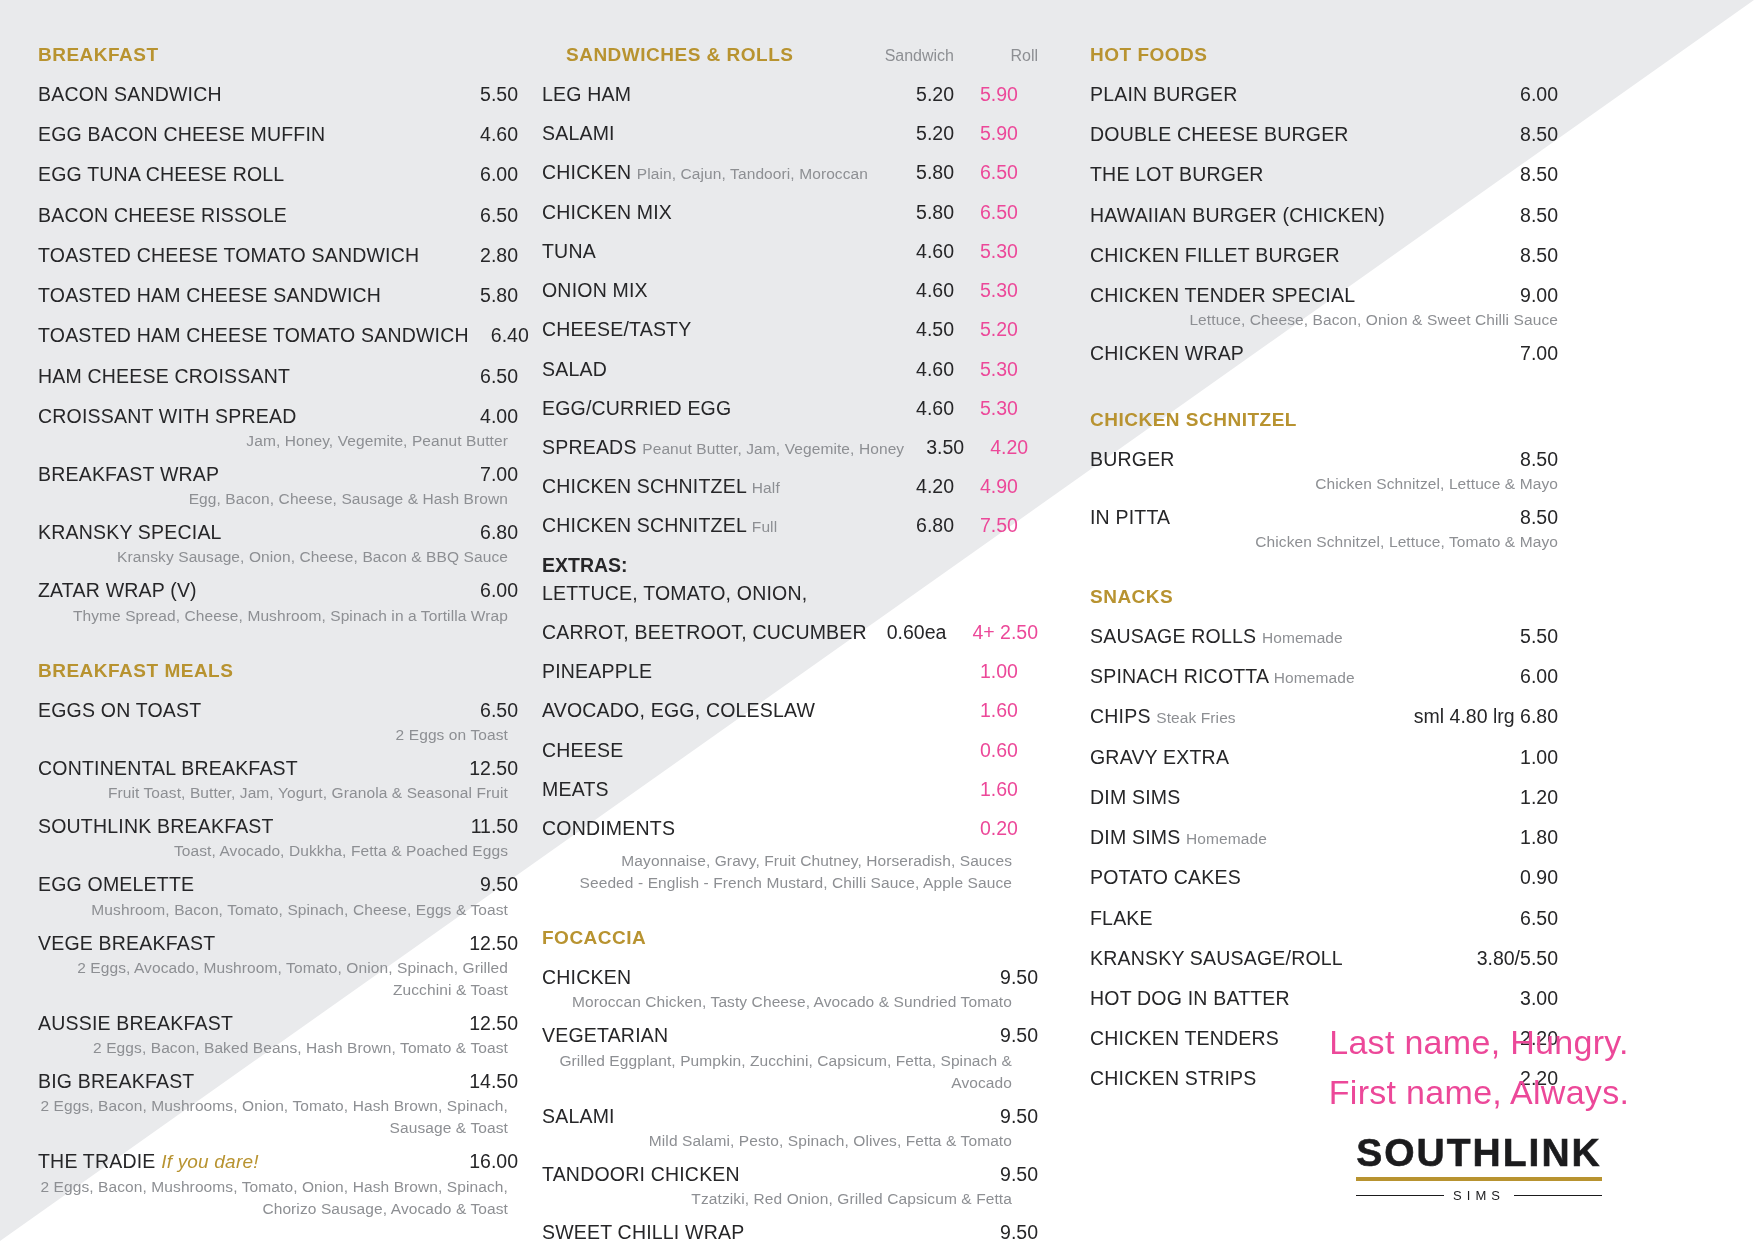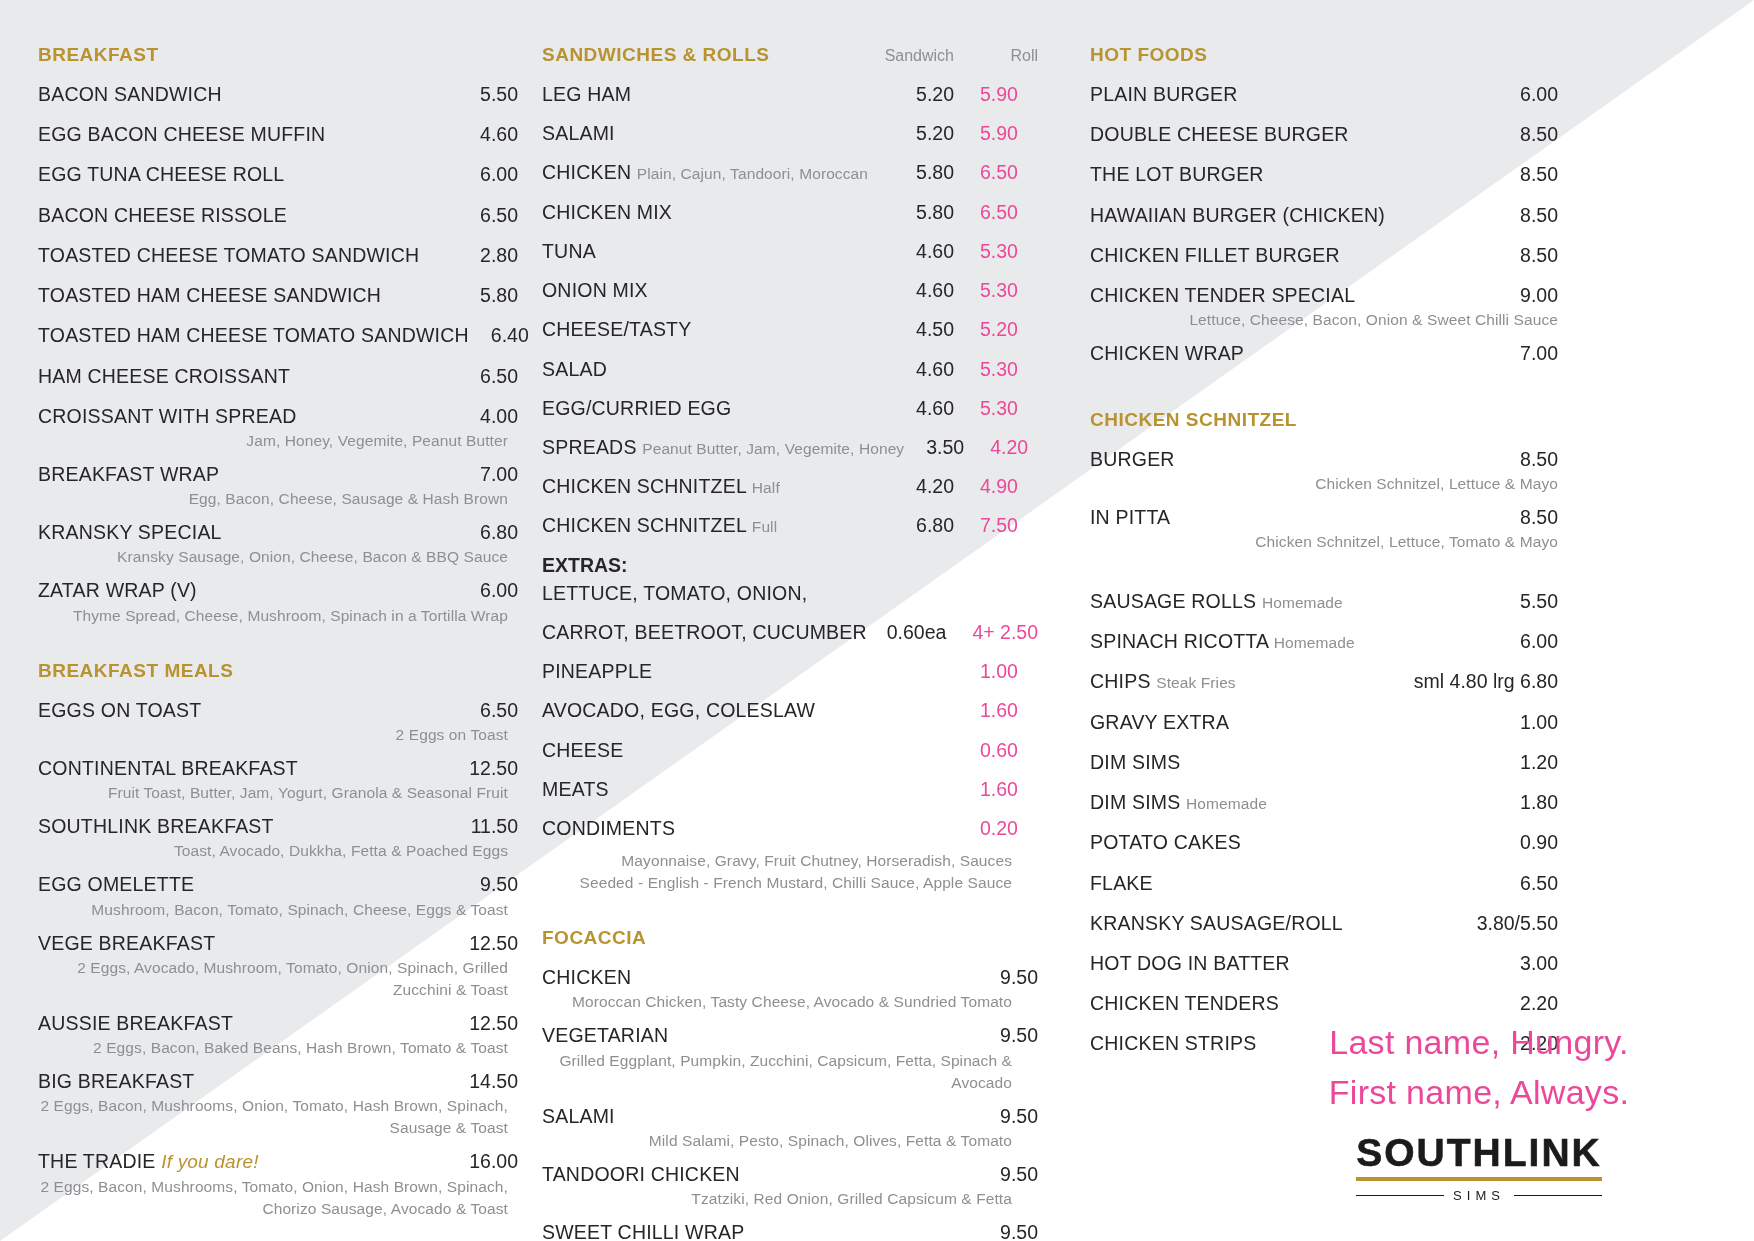--- a/index.html
+++ b/index.html
@@ -95,21 +95,21 @@
     text-align: right;
   }
   .spacer-md { height: 26px; }
 
   
   .colhead {
     display: flex;
     align-items: baseline;
     margin-bottom: 13px;
   }
-  .colhead .t { flex: 1 1 auto; color: #b89330; font-size: 19px; font-weight: 600; letter-spacing: .5px;}
+  .colhead .t { flex: 1 1 auto; color: #b89330; font-size: 19px; font-weight: 600; letter-spacing: .5px; margin-left: 24px;}
   .colhead .h1, .colhead .h2 {
     font-size: 16px; color: #8d8f93; text-align: right; white-space: nowrap;
   }
   .colhead .h1 { min-width: 60px; }
   .colhead .h2 { min-width: 58px; margin-left: 26px; }
 
   .extras-title {
     font-size: 19.5px; color: #262628; font-weight: 700; margin: 2px 0 1px 0;
   }
 
@@ -515,20 +515,21 @@
               <div class="nm">IN PITTA</div>
               <div class="pr">8.50</div>
             </div>
             <div class="desc">Chicken Schnitzel, Lettuce, Tomato &amp; Mayo</div>
           </div>
       </div>
 
       <div class="spacer-md"></div>
 
       <div class="section">
+        <div class="section-head">SNACKS</div>
         <div id="right-snacks-items">
             <div class="row">
               <div class="nm">SAUSAGE ROLLS <span class="sub">Homemade</span></div>
               <div class="pr">5.50</div>
             </div>
             <div style="height: 9px;"></div>
             <div class="row">
               <div class="nm">SPINACH RICOTTA <span class="sub">Homemade</span></div>
               <div class="pr">6.00</div>
             </div>

